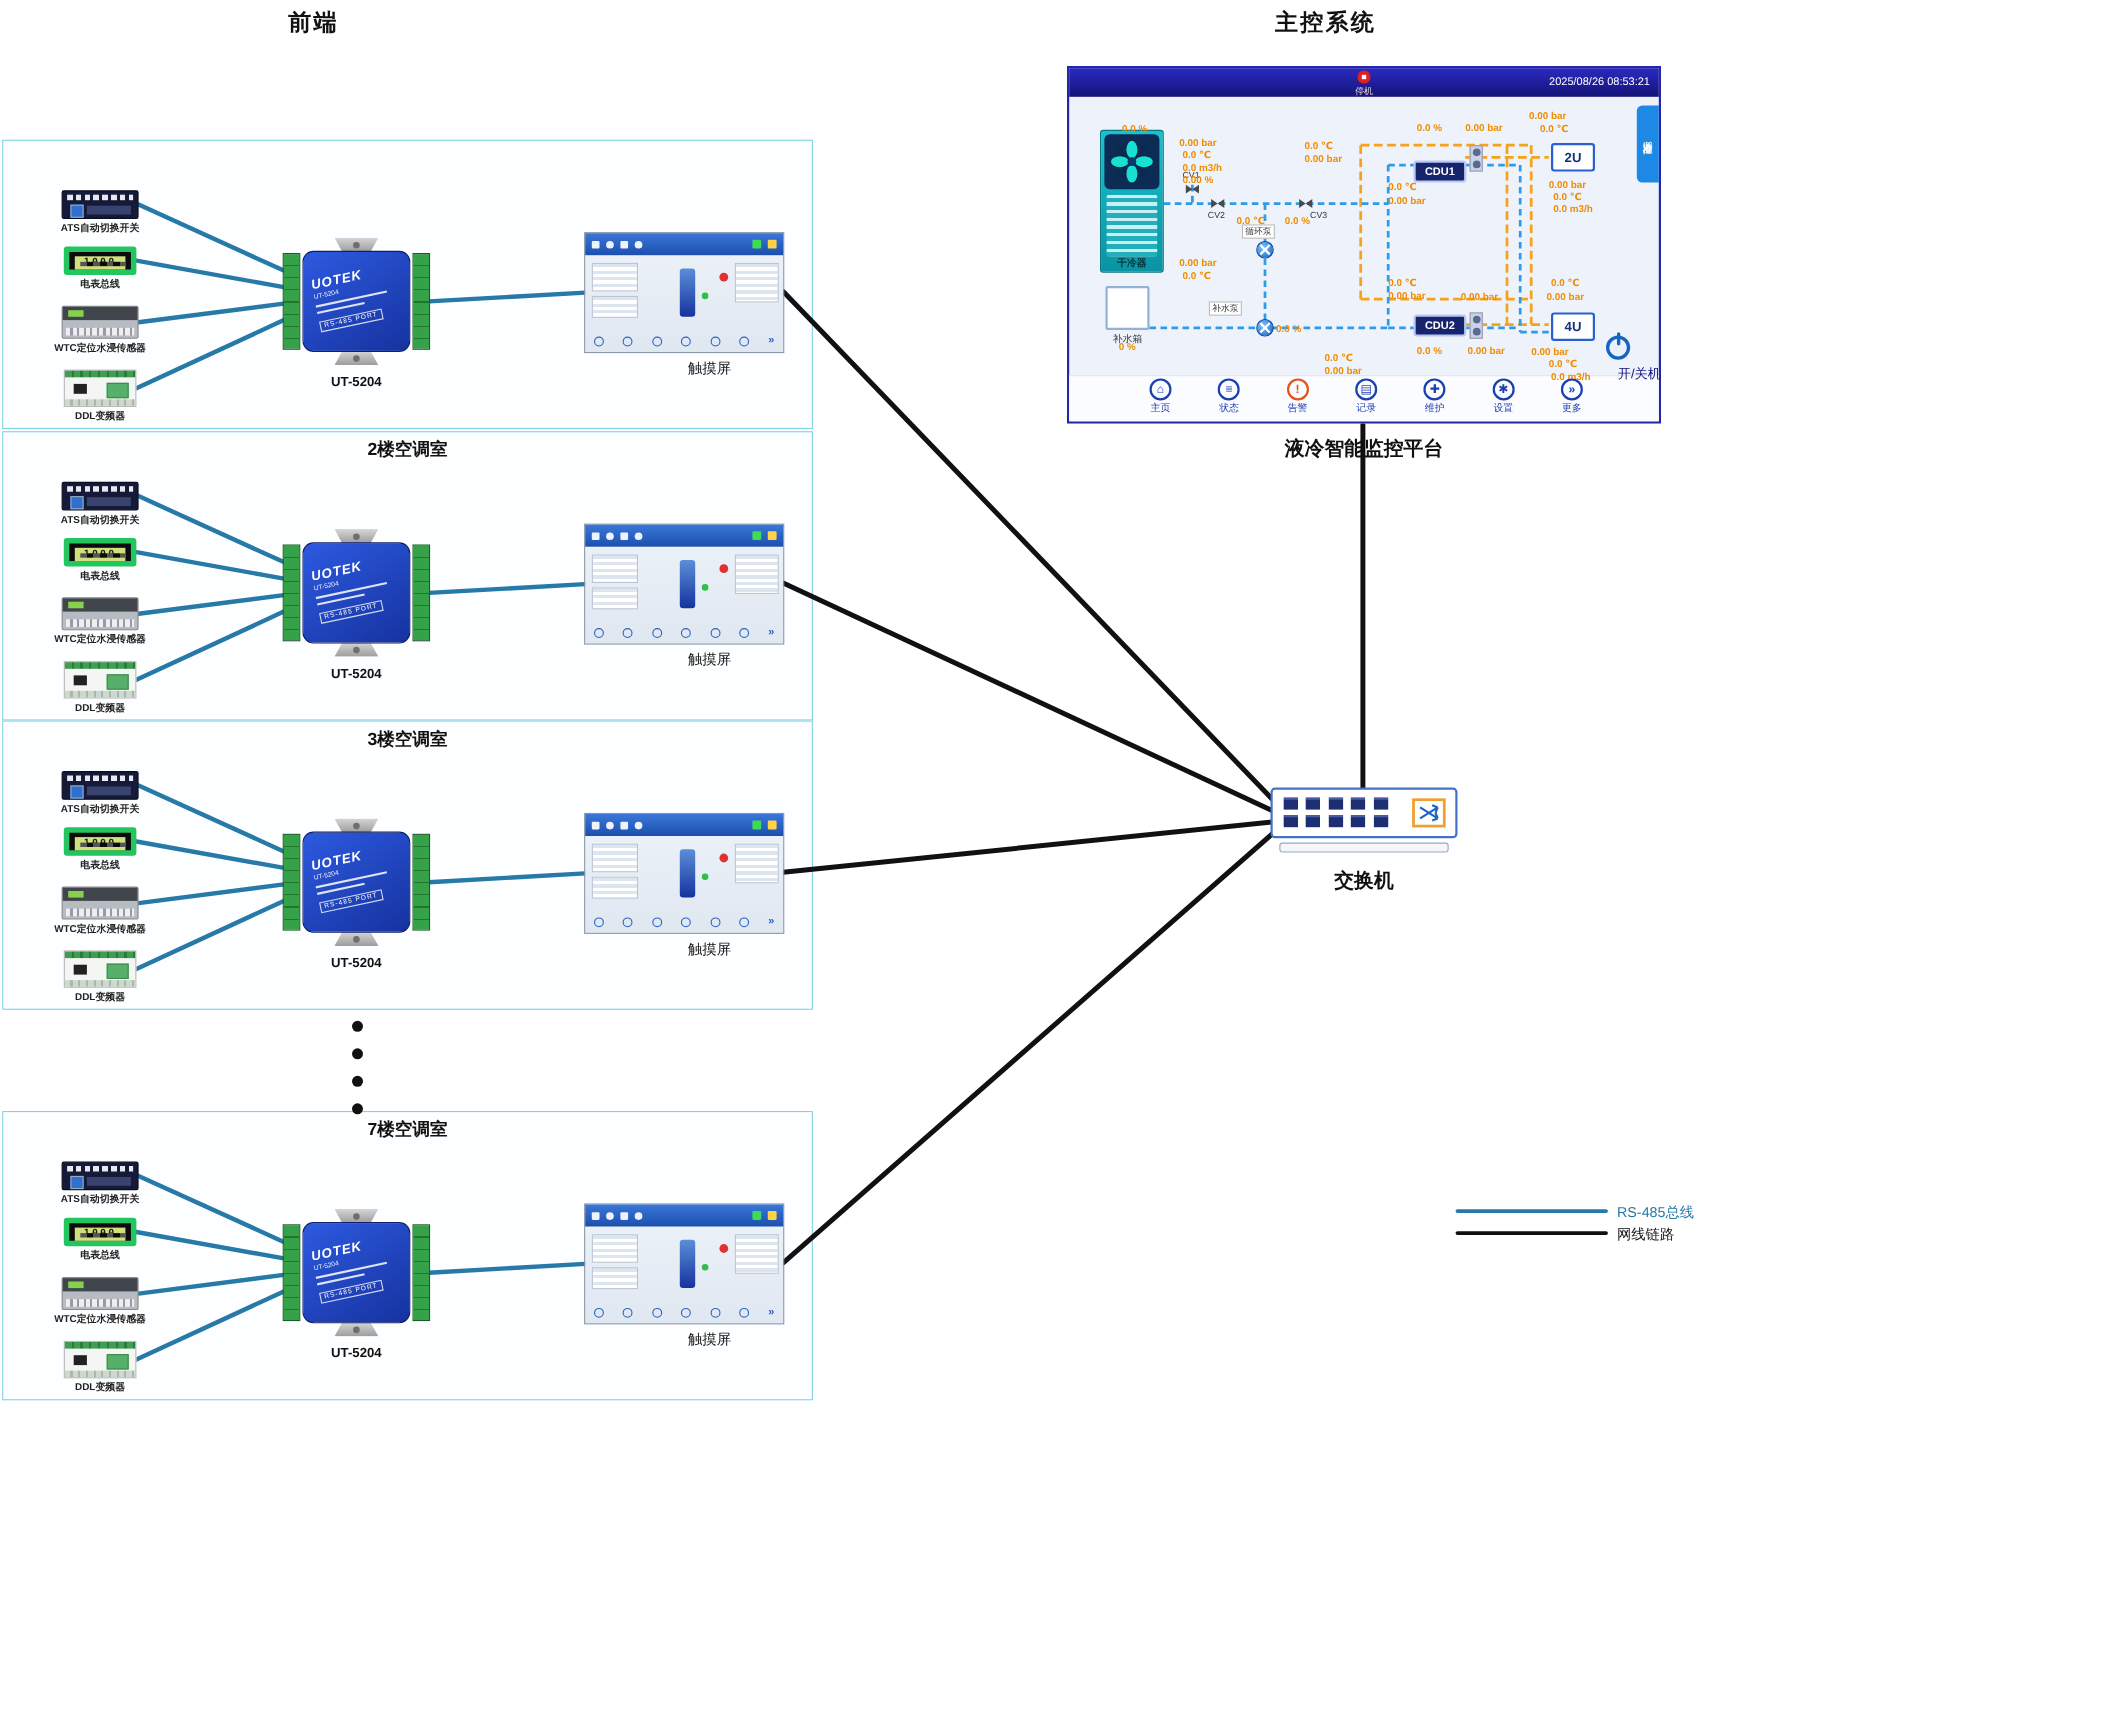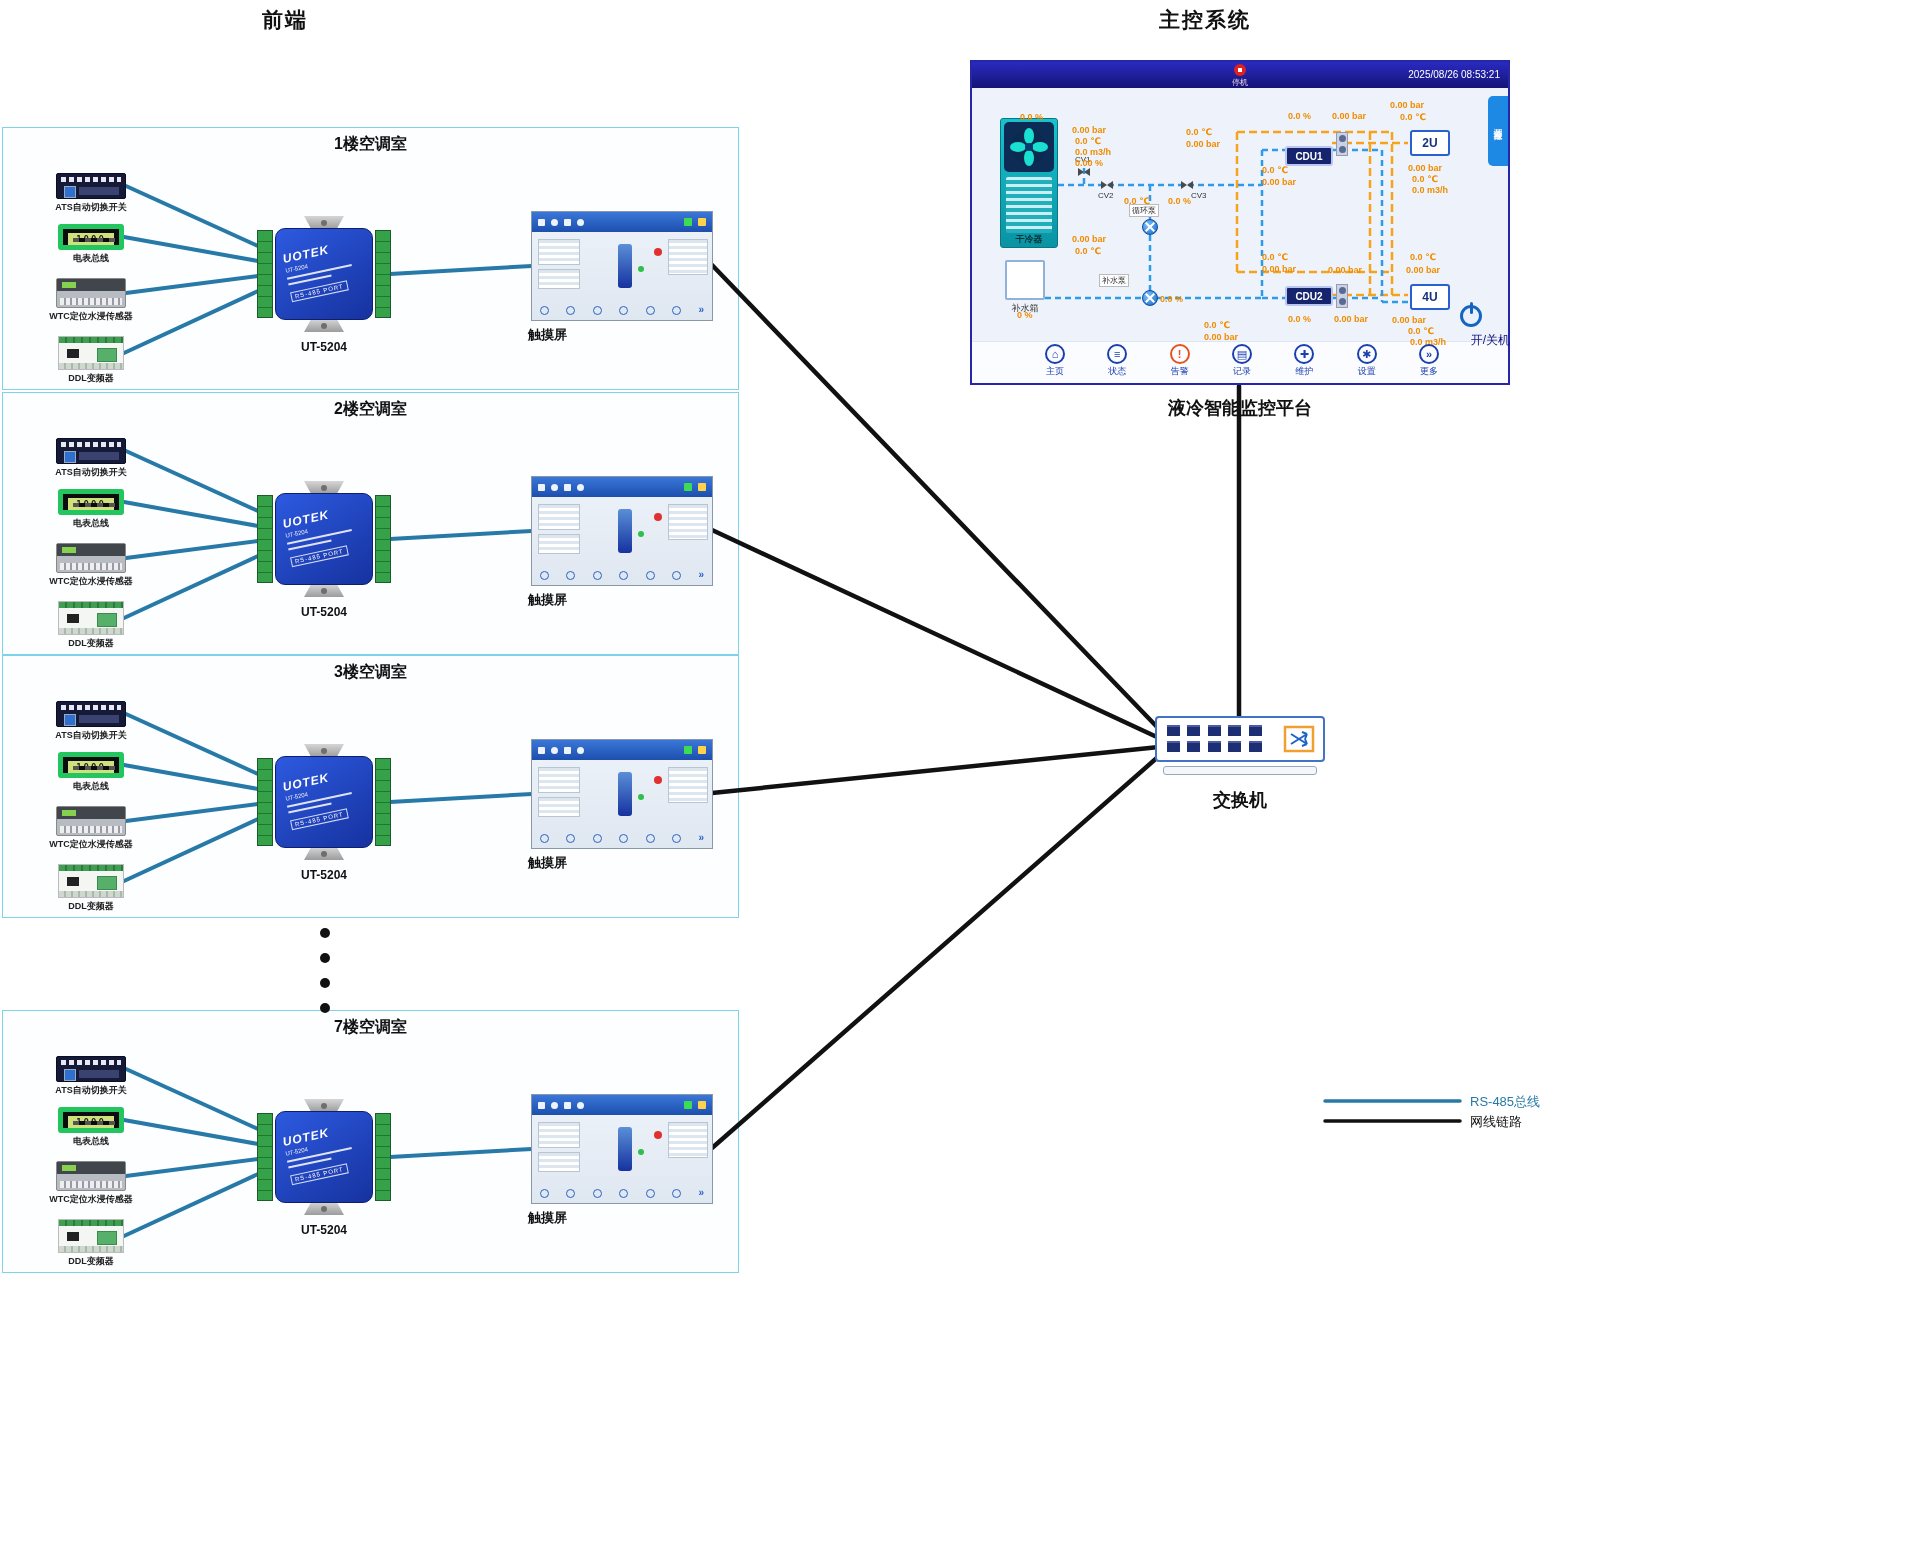--- a/index.html
+++ b/index.html
@@ -63,21 +63,21 @@
   .ts-panel.l{left:6px;top:27px;width:42px;height:26px;background-image:repeating-linear-gradient(180deg,#dde5ef 0 3px,#fff 3px 6px)}
   .ts-panel.l2{left:6px;top:57px;width:42px;height:20px;background-image:repeating-linear-gradient(180deg,#dde5ef 0 3px,#fff 3px 6px)}
   .ts-panel.r{left:136px;top:27px;width:40px;height:36px;background-image:repeating-linear-gradient(180deg,#dde5ef 0 3px,#fff 3px 6px)}
   .ts-tank{position:absolute;left:86px;top:32px;width:14px;height:44px;background:linear-gradient(#5a8fd8,#16329f);border-radius:3px}
   .ts-dot{position:absolute;border-radius:50%}
   .ts-dot.red{left:122px;top:36px;width:8px;height:8px;background:#e03030}
   .ts-dot.green{left:106px;top:54px;width:6px;height:6px;background:#2fbf4a}
   .ts-nav{position:absolute;left:8px;bottom:3px;right:8px;height:14px;display:flex;align-items:center;justify-content:space-between}
   .ts-nav i{width:9px;height:9px;border:1.5px solid #2b62c4;border-radius:50%}
   .ts-nav .more{color:#2b62c4;font-weight:bold;font-size:10px;line-height:10px}
-  .screen-label{position:absolute;left:525px;width:182px;text-align:left;font-size:13px;font-weight:bold;z-index:2}
+  .screen-label{position:absolute;left:551px;width:182px;text-align:center;font-size:13px;font-weight:normal;z-index:2}
   
   .cont-dot{position:absolute;left:320px;width:10px;height:10px;border-radius:50%;background:#111;z-index:2}
   
   .switch{position:absolute;left:1155px;top:716px;width:170px;height:46px;background:#fff;border:2px solid #4472c4;border-radius:4px;z-index:2}
   .ports{position:absolute;left:10px;top:7px;width:96px;display:grid;grid-template-columns:repeat(5,1fr);gap:5px 6px}
   .port{width:13px;height:11px;background:#1d2f72;box-shadow:inset 0 2px 0 #4a5ca8}
   .sw-icon{position:absolute;right:8px;top:7px}
   .switch-base{position:absolute;left:1163px;top:766px;width:154px;height:9px;border:1.5px solid #9aa7c0;border-radius:3px;background:#f4f6fa;z-index:2}
   .switch-label{position:absolute;left:1155px;top:788px;width:170px;text-align:center;font-size:18px;font-weight:bold;z-index:2}
   
@@ -143,21 +143,20 @@
   </g>
   <g stroke-width="3.5" stroke-linecap="round">
     <line x1="1325" y1="1101" x2="1460" y2="1101" stroke="#2779a7"></line>
     <line x1="1325" y1="1121" x2="1460" y2="1121" stroke="#111111"></line>
   </g>
 </svg>
 <div class="legend-label" style="left:1470px;top:1093px;color:#2779a7">RS-485总线</div>
 <div class="legend-label" style="left:1470px;top:1113px;color:#111">网线链路</div>
 
 <div class="floor-box" style="top:127px">
-  <div class="floor-title">1楼空调室</div>
   <svg class="wiring" width="737" height="263" viewBox="0 0 737 263">
     <g stroke="#2779a7" stroke-width="4" fill="none" stroke-linecap="round">
       <path d="M123,58 255,118"></path>
         <path d="M121,109 255,133"></path>
         <path d="M123,165 255,148"></path>
         <path d="M121,225 255,163"></path>
         <path d="M387,146 529,138"></path>
     </g>
   </svg>
   <div class="dev ats" style="left:53px;top:45px">

